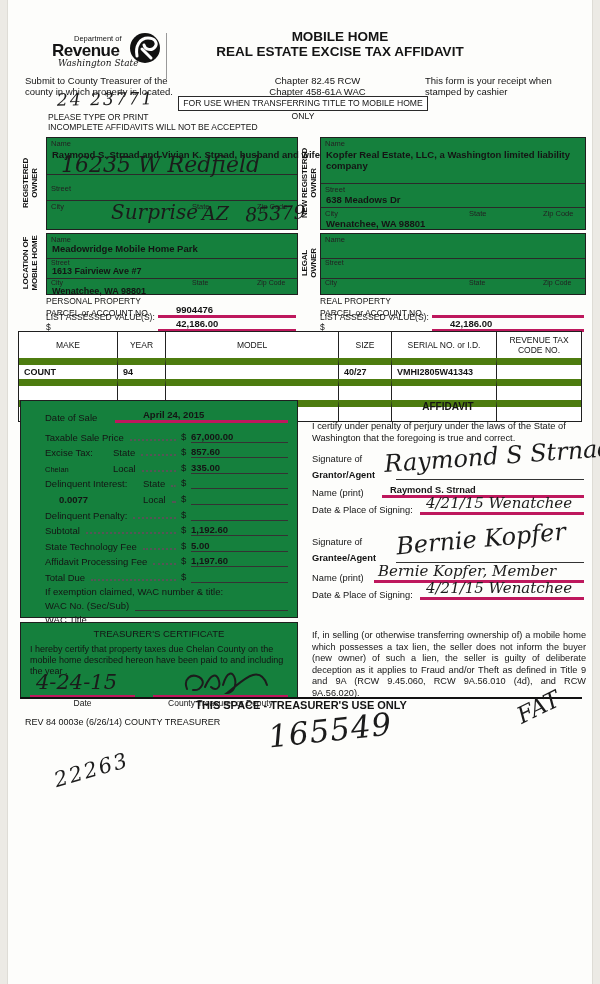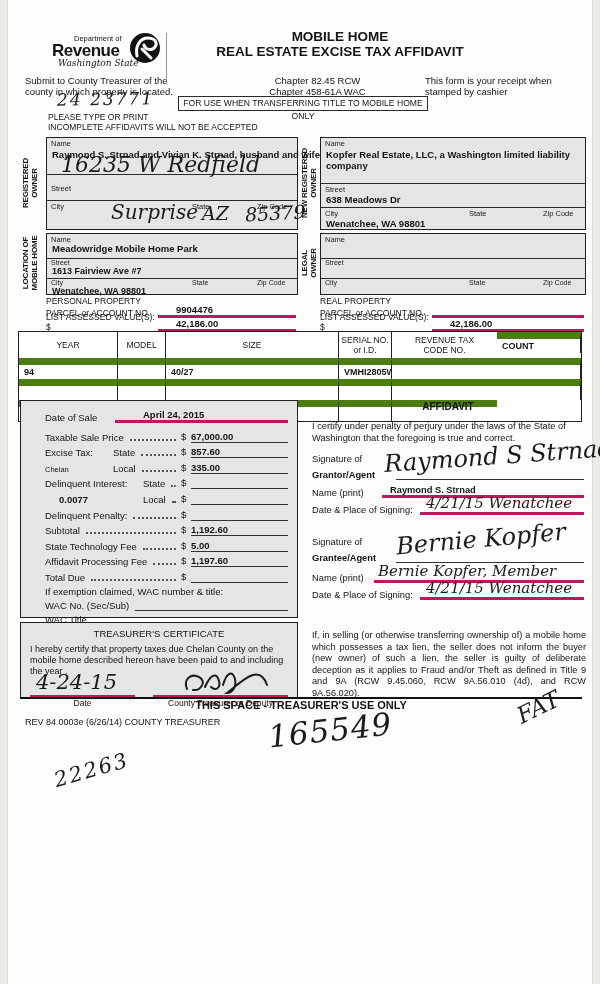--- a/index.html
+++ b/index.html
@@ -7,21 +7,21 @@
         font-family:"Liberation Sans",sans-serif;color:#141414;}
   .edge{position:absolute;top:0;bottom:0;width:7px;background:#eceae5;}
   .edge.l{left:0;border-right:1px solid #dedcd6;}
   .edge.r{right:0;border-left:1px solid #dedcd6;}
   .abs{position:absolute;}
   .b{font-weight:bold;}
   .c{text-align:center;}
   .t7{font-size:7.5px;} .t8{font-size:8.5px;} .t9{font-size:9px;} .t95{font-size:9.5px;}
   .t10{font-size:10px;} .t11{font-size:11px;} .t13{font-size:13.5px;}
   .hw{font-family:"DejaVu Serif",serif;font-style:italic;color:#1b1b1b;white-space:nowrap;}
-  .fieldbox{position:absolute;border:1.6px solid #1f1f1f;background:#e5e5e5;}
+  .fieldbox{position:absolute;border:1.6px solid #1f1f1f;background:#15803d;}
   .frow{position:relative;border-top:1px solid #2a2a2a;}
   .frow.first{border-top:none;}
   .flabel{position:absolute;top:1px;left:4px;font-size:7.5px;color:#222;}
   .fval{position:absolute;left:5px;top:11px;font-size:9.5px;font-weight:bold;line-height:11px;}
   .rotwrap{position:absolute;width:26px;}
   .rotwrap span{position:absolute;left:50%;top:50%;transform:translate(-50%,-50%) rotate(-90deg);
         font-size:8px;font-weight:bold;letter-spacing:-0.2px;text-align:center;line-height:9px;
         white-space:normal;}
   .ul{border-bottom:3px solid #be185d;}
   .vtable{position:absolute;left:18px;top:331px;width:562px;border:1.6px solid #1f1f1f;background:#fff;
@@ -177,20 +177,21 @@
       <span class="t8" style="width:112px;">PARCEL or ACCOUNT NO.</span>
       <span class="ul b t95" style="flex:1;padding-left:18px;"></span>
     </div>
     <div style="display:flex;align-items:flex-end;height:14px;">
       <span class="t8" style="width:112px;">LIST ASSESSED VALUE(S): $</span>
       <span class="ul b t95" style="flex:1;padding-left:18px;">42,186.00</span>
     </div>
   </div>
 
   <div class="vtable">
+    <div class="hc">MAKE</div>
     <div class="hc">YEAR</div>
     <div class="hc">MODEL</div>
     <div class="hc">SIZE</div>
     <div class="hc">SERIAL NO. or I.D.</div>
     <div class="hc lastcol" style="width:70px;margin:0 auto;">REVENUE TAX CODE NO.</div>
 
     <div class="dc">COUNT</div>
     <div class="dc">94</div>
     <div class="dc"></div>
     <div class="dc">40/27</div>

